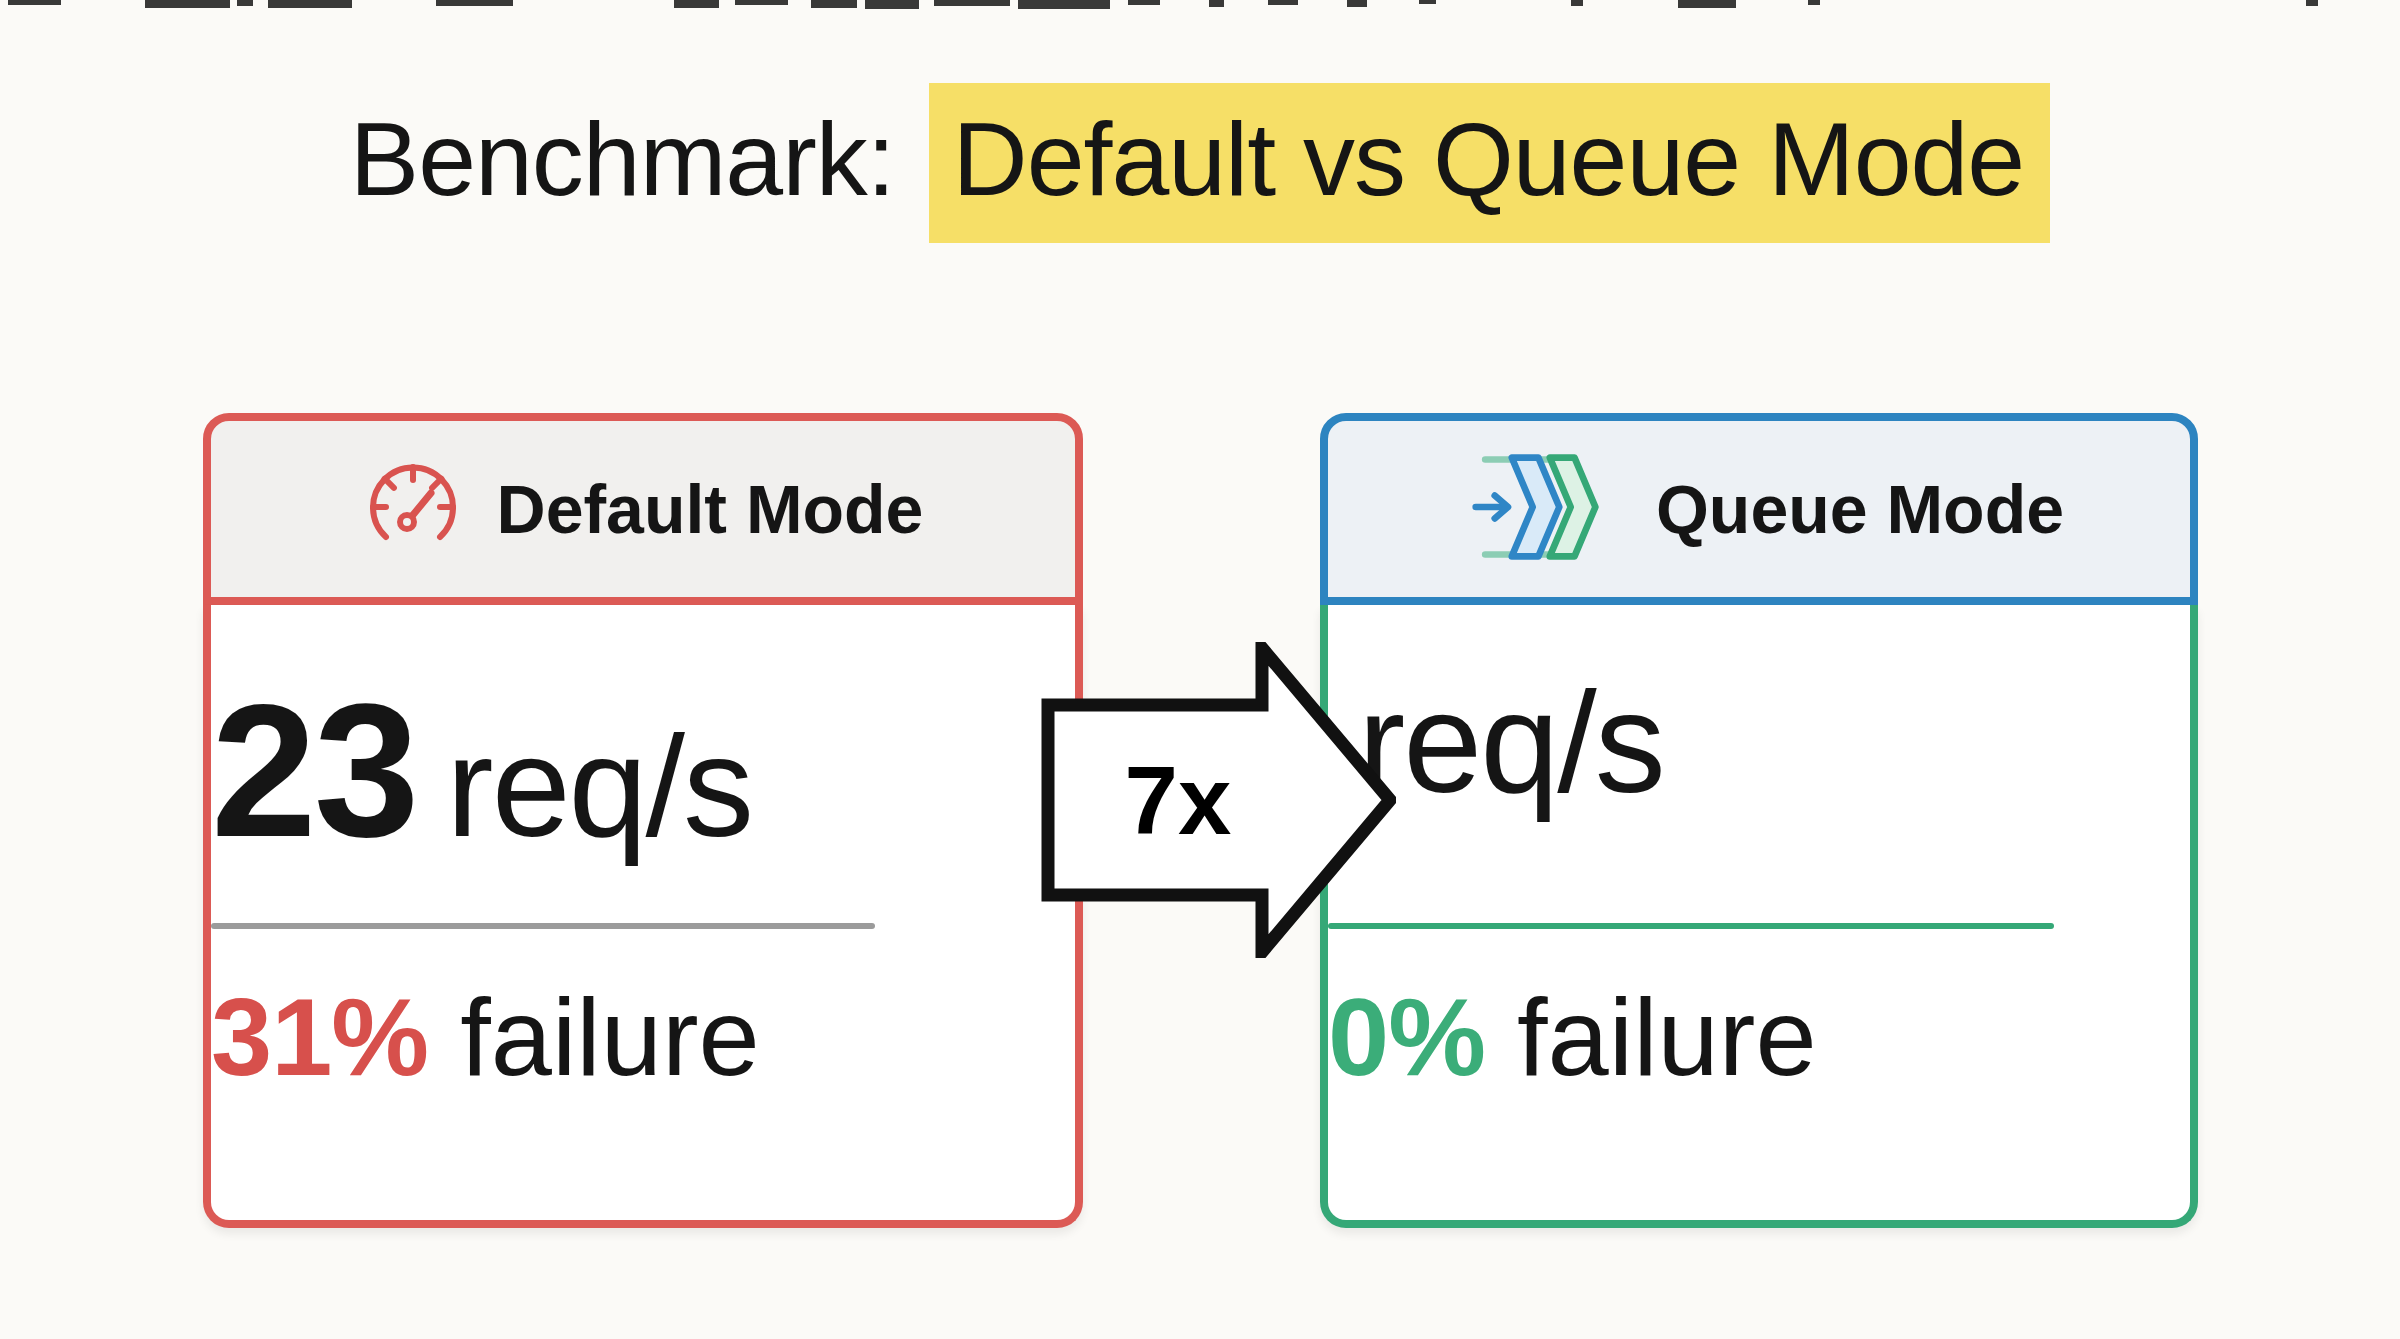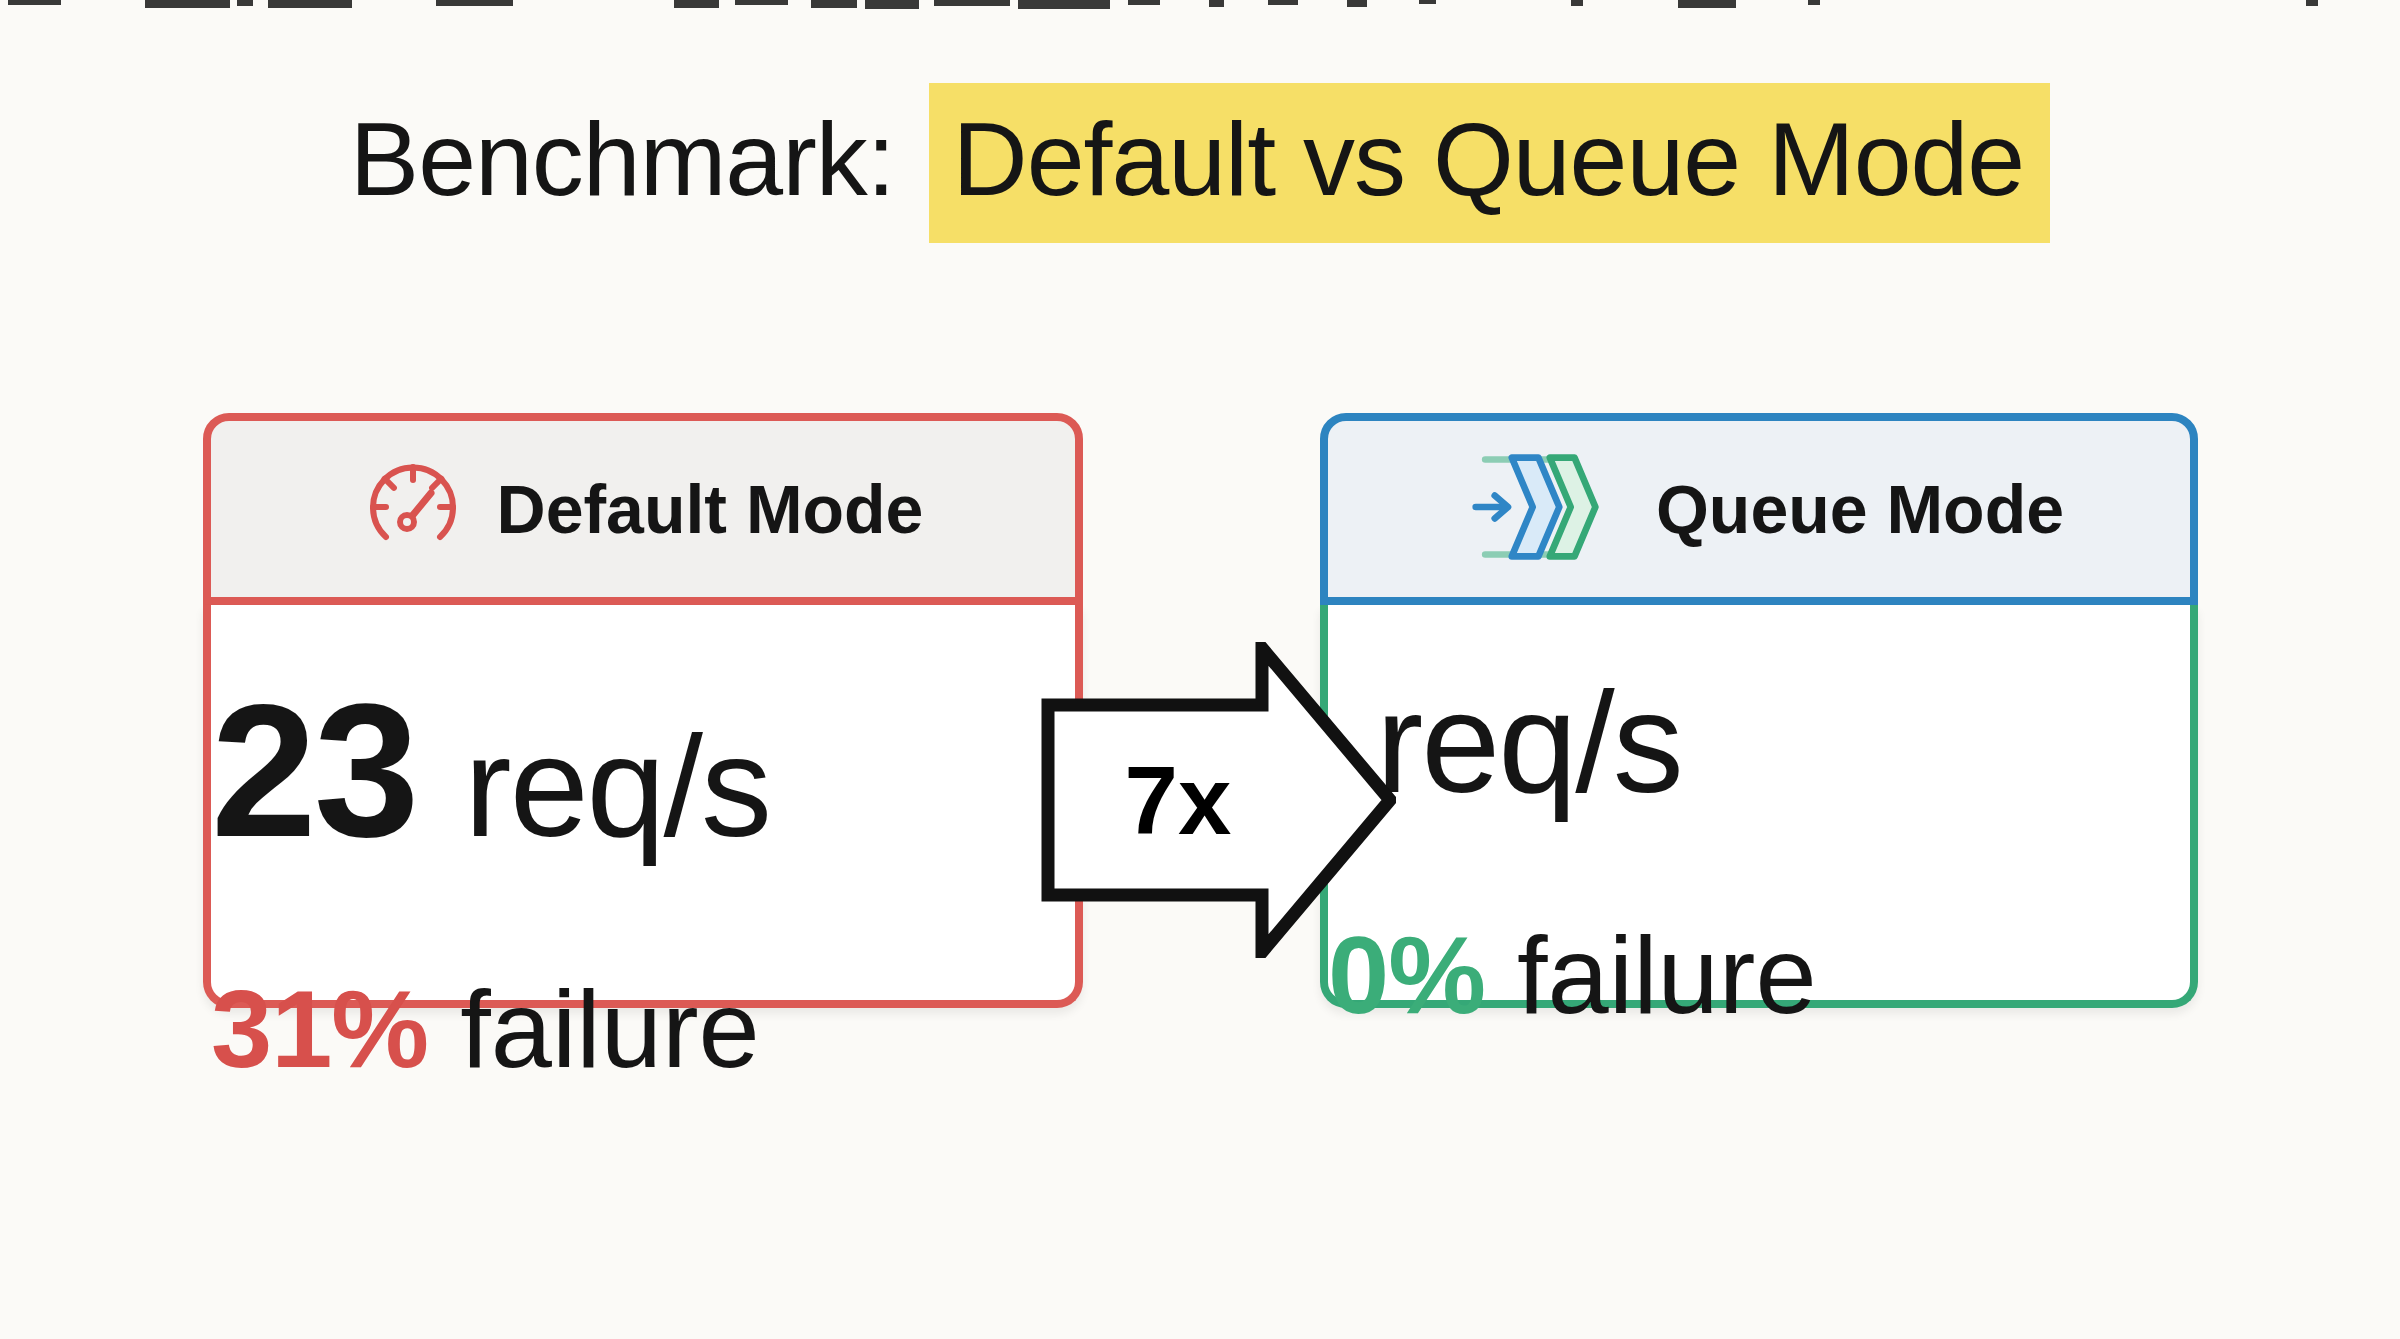--- a/index.html
+++ b/index.html
@@ -31,21 +31,21 @@
     white-space: nowrap;
   }
   .title mark {
     background: var(--highlight-yellow, #F6DF67);
     color: inherit;
     padding: 18px 26px 26px 24px;
     margin-left: 6px;
   }
 
   
-  .card { position: absolute; top: 413px; width: 880px; height: 595px; }
+  .card { position: absolute; top: 413px; width: 880px; height: 815px; }
   .card.left  { left: 203px; }
   .card.right { left: 1320px; width: 878px; }
 
   .card-header {
     height: 192px;
     border: 8px solid;
     border-radius: 26px 26px 0 0;
     display: flex;
     align-items: center;
     justify-content: center;
@@ -64,21 +64,21 @@
   }
   .left  .card-header { border-color: var(--accent-red);  background: var(--header-gray-bg); }
   .left  .card-body   { border-color: var(--accent-red); }
   .right .card-header { border-color: var(--accent-blue); background: var(--header-blue-bg); padding-left: 16px; }
   .right .card-body   { border-color: var(--accent-green); }
 
   .card-label { font-size: 68px; font-weight: 700; letter-spacing: 0; color: var(--ink); }
 
   .metric { margin-top: 56px; height: 220px; display: flex; align-items: baseline; }
   .metric .num  { font-size: 190px; font-weight: 700; letter-spacing: -3px; }
-  .metric .unit { font-size: 142px; font-weight: 400; margin-left: 48px; letter-spacing: -2px; }
+  .metric .unit { font-size: 142px; font-weight: 400; margin-left: 30px; letter-spacing: -2px; }
 
   .divider { height: 6px; border-radius: 3px; margin-top: 42px; }
   .left  .divider { width: 664px; background: var(--divider-gray); }
   .right .divider { width: 726px; background: var(--accent-green); }
 
   .failure { margin-top: 44px; font-size: 110px; display: flex; align-items: baseline; gap: 32px; }
   .failure .pct { font-weight: 700; letter-spacing: -1px; }
   .left  .failure .pct { color: var(--accent-red-text); }
   .right .failure .pct { color: var(--accent-green-text); }
   .failure .flabel { font-weight: 400; color: var(--ink); }

